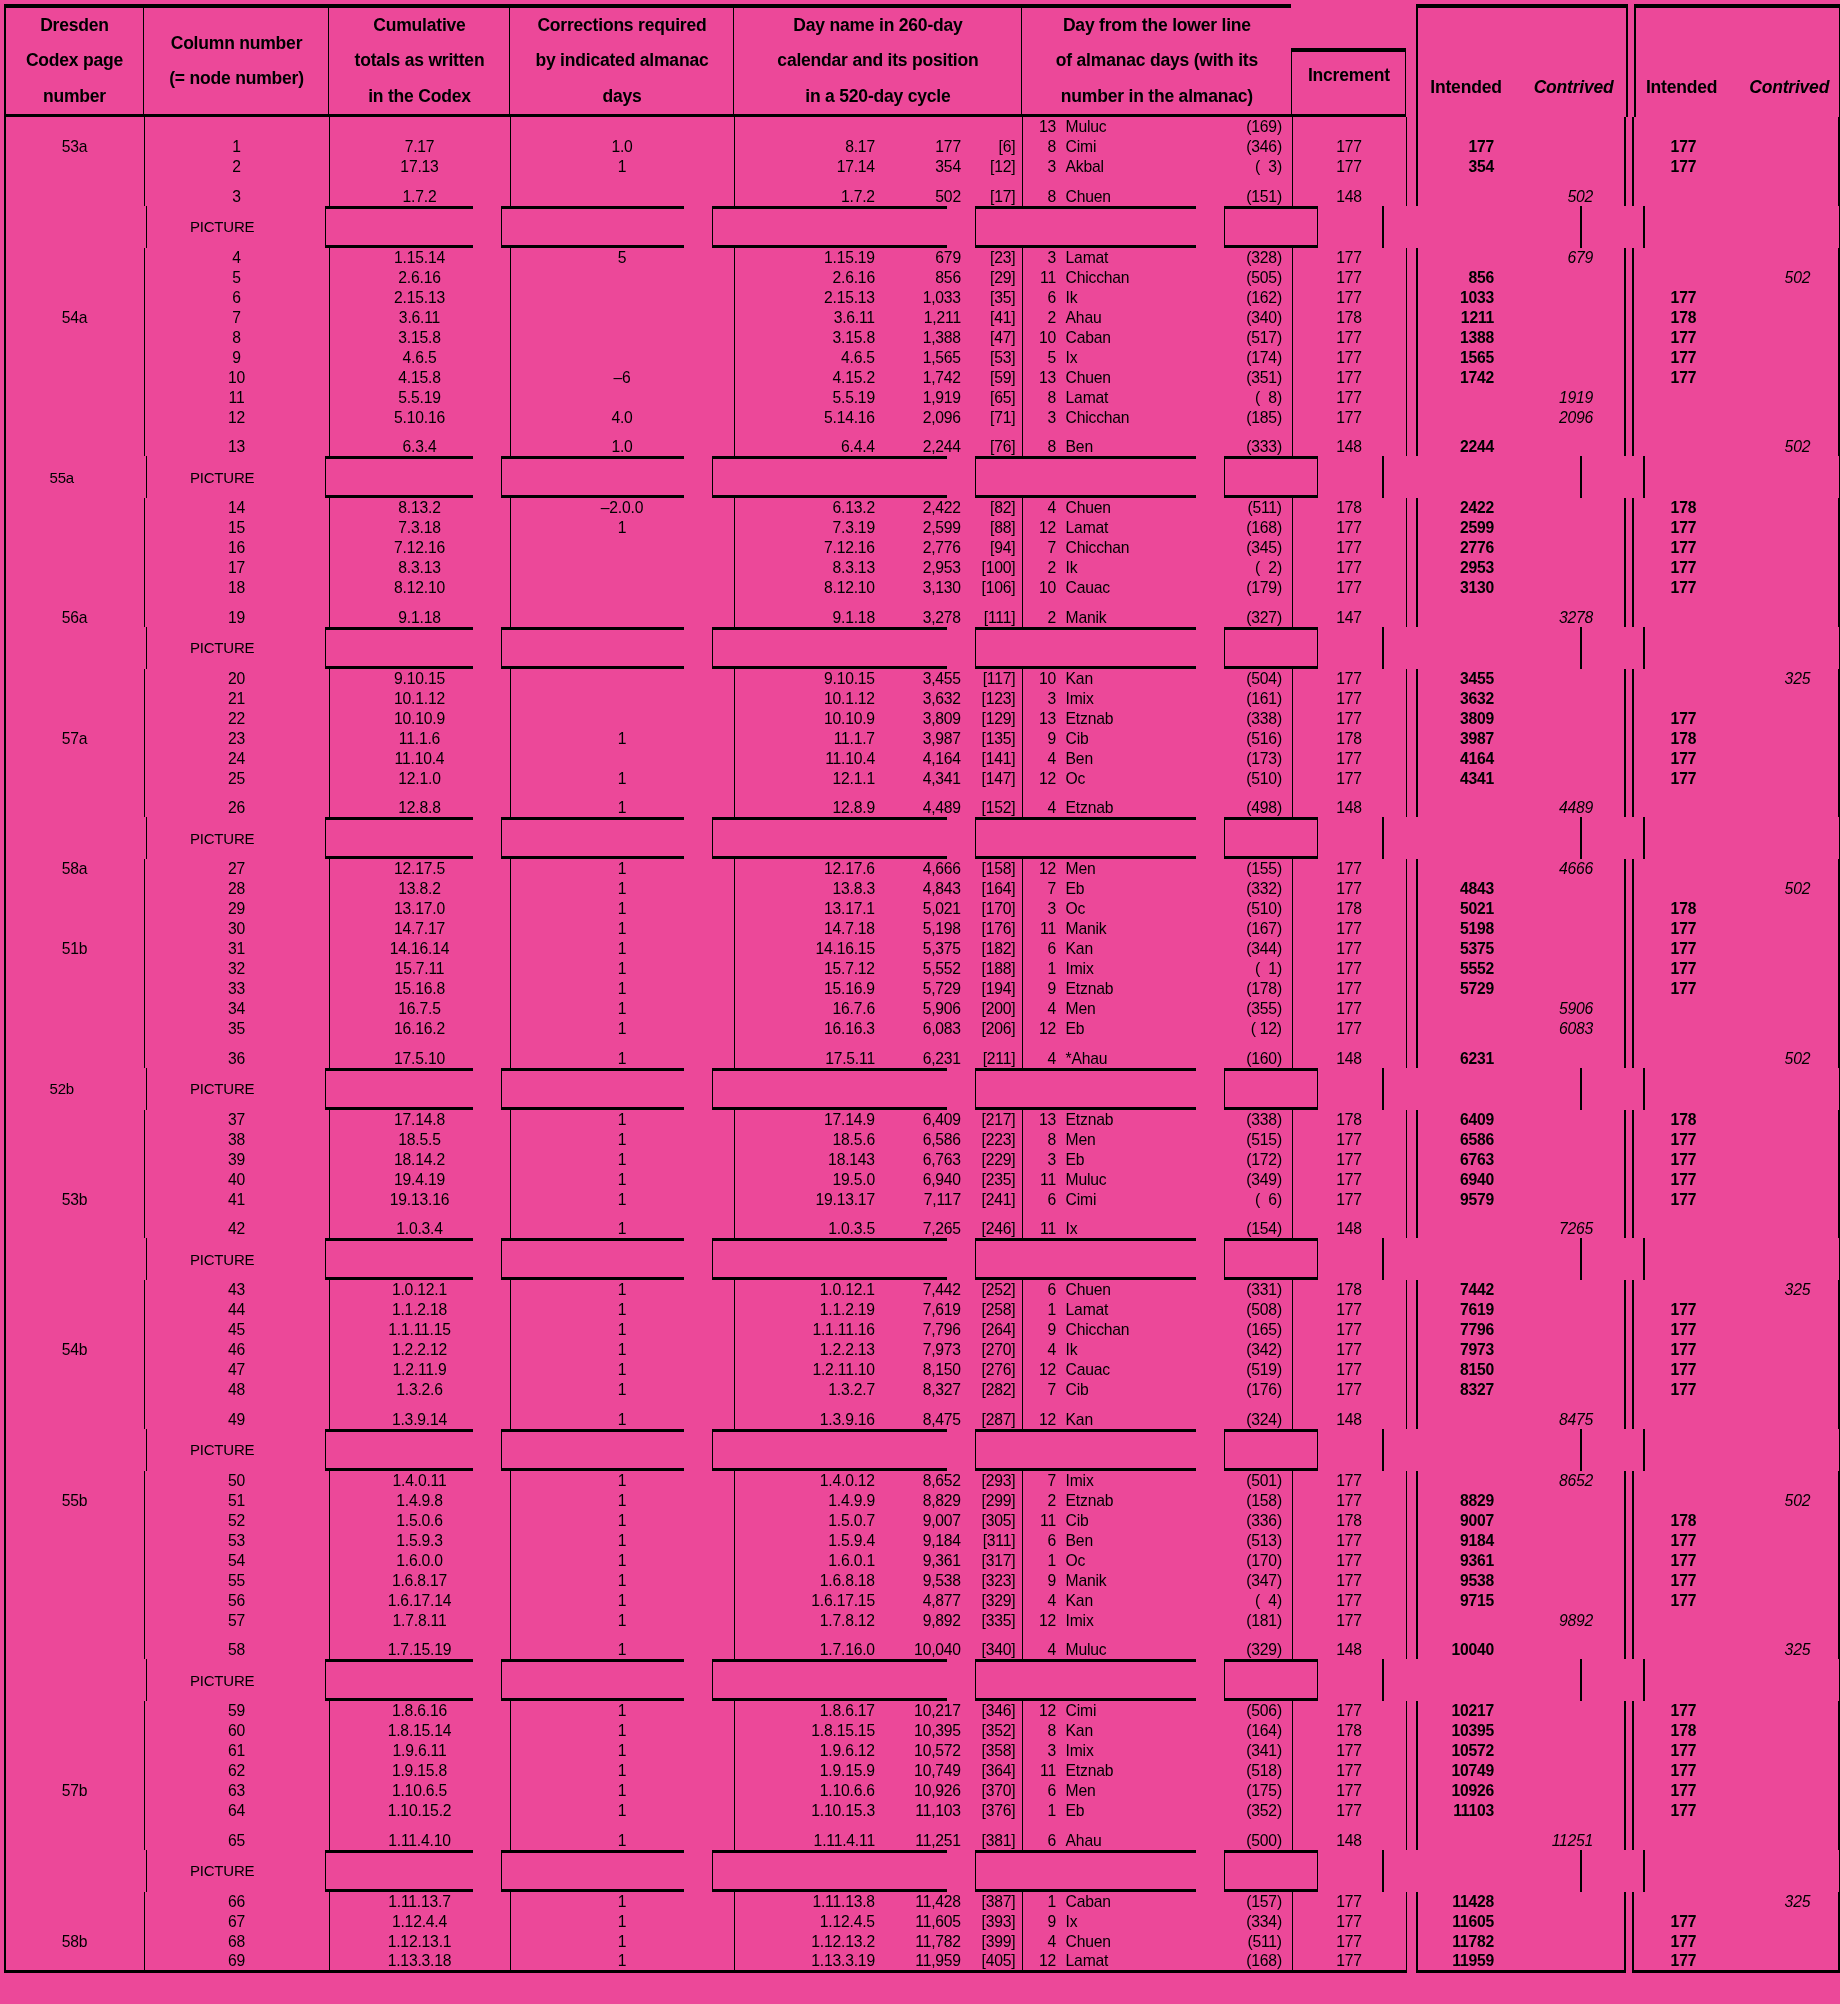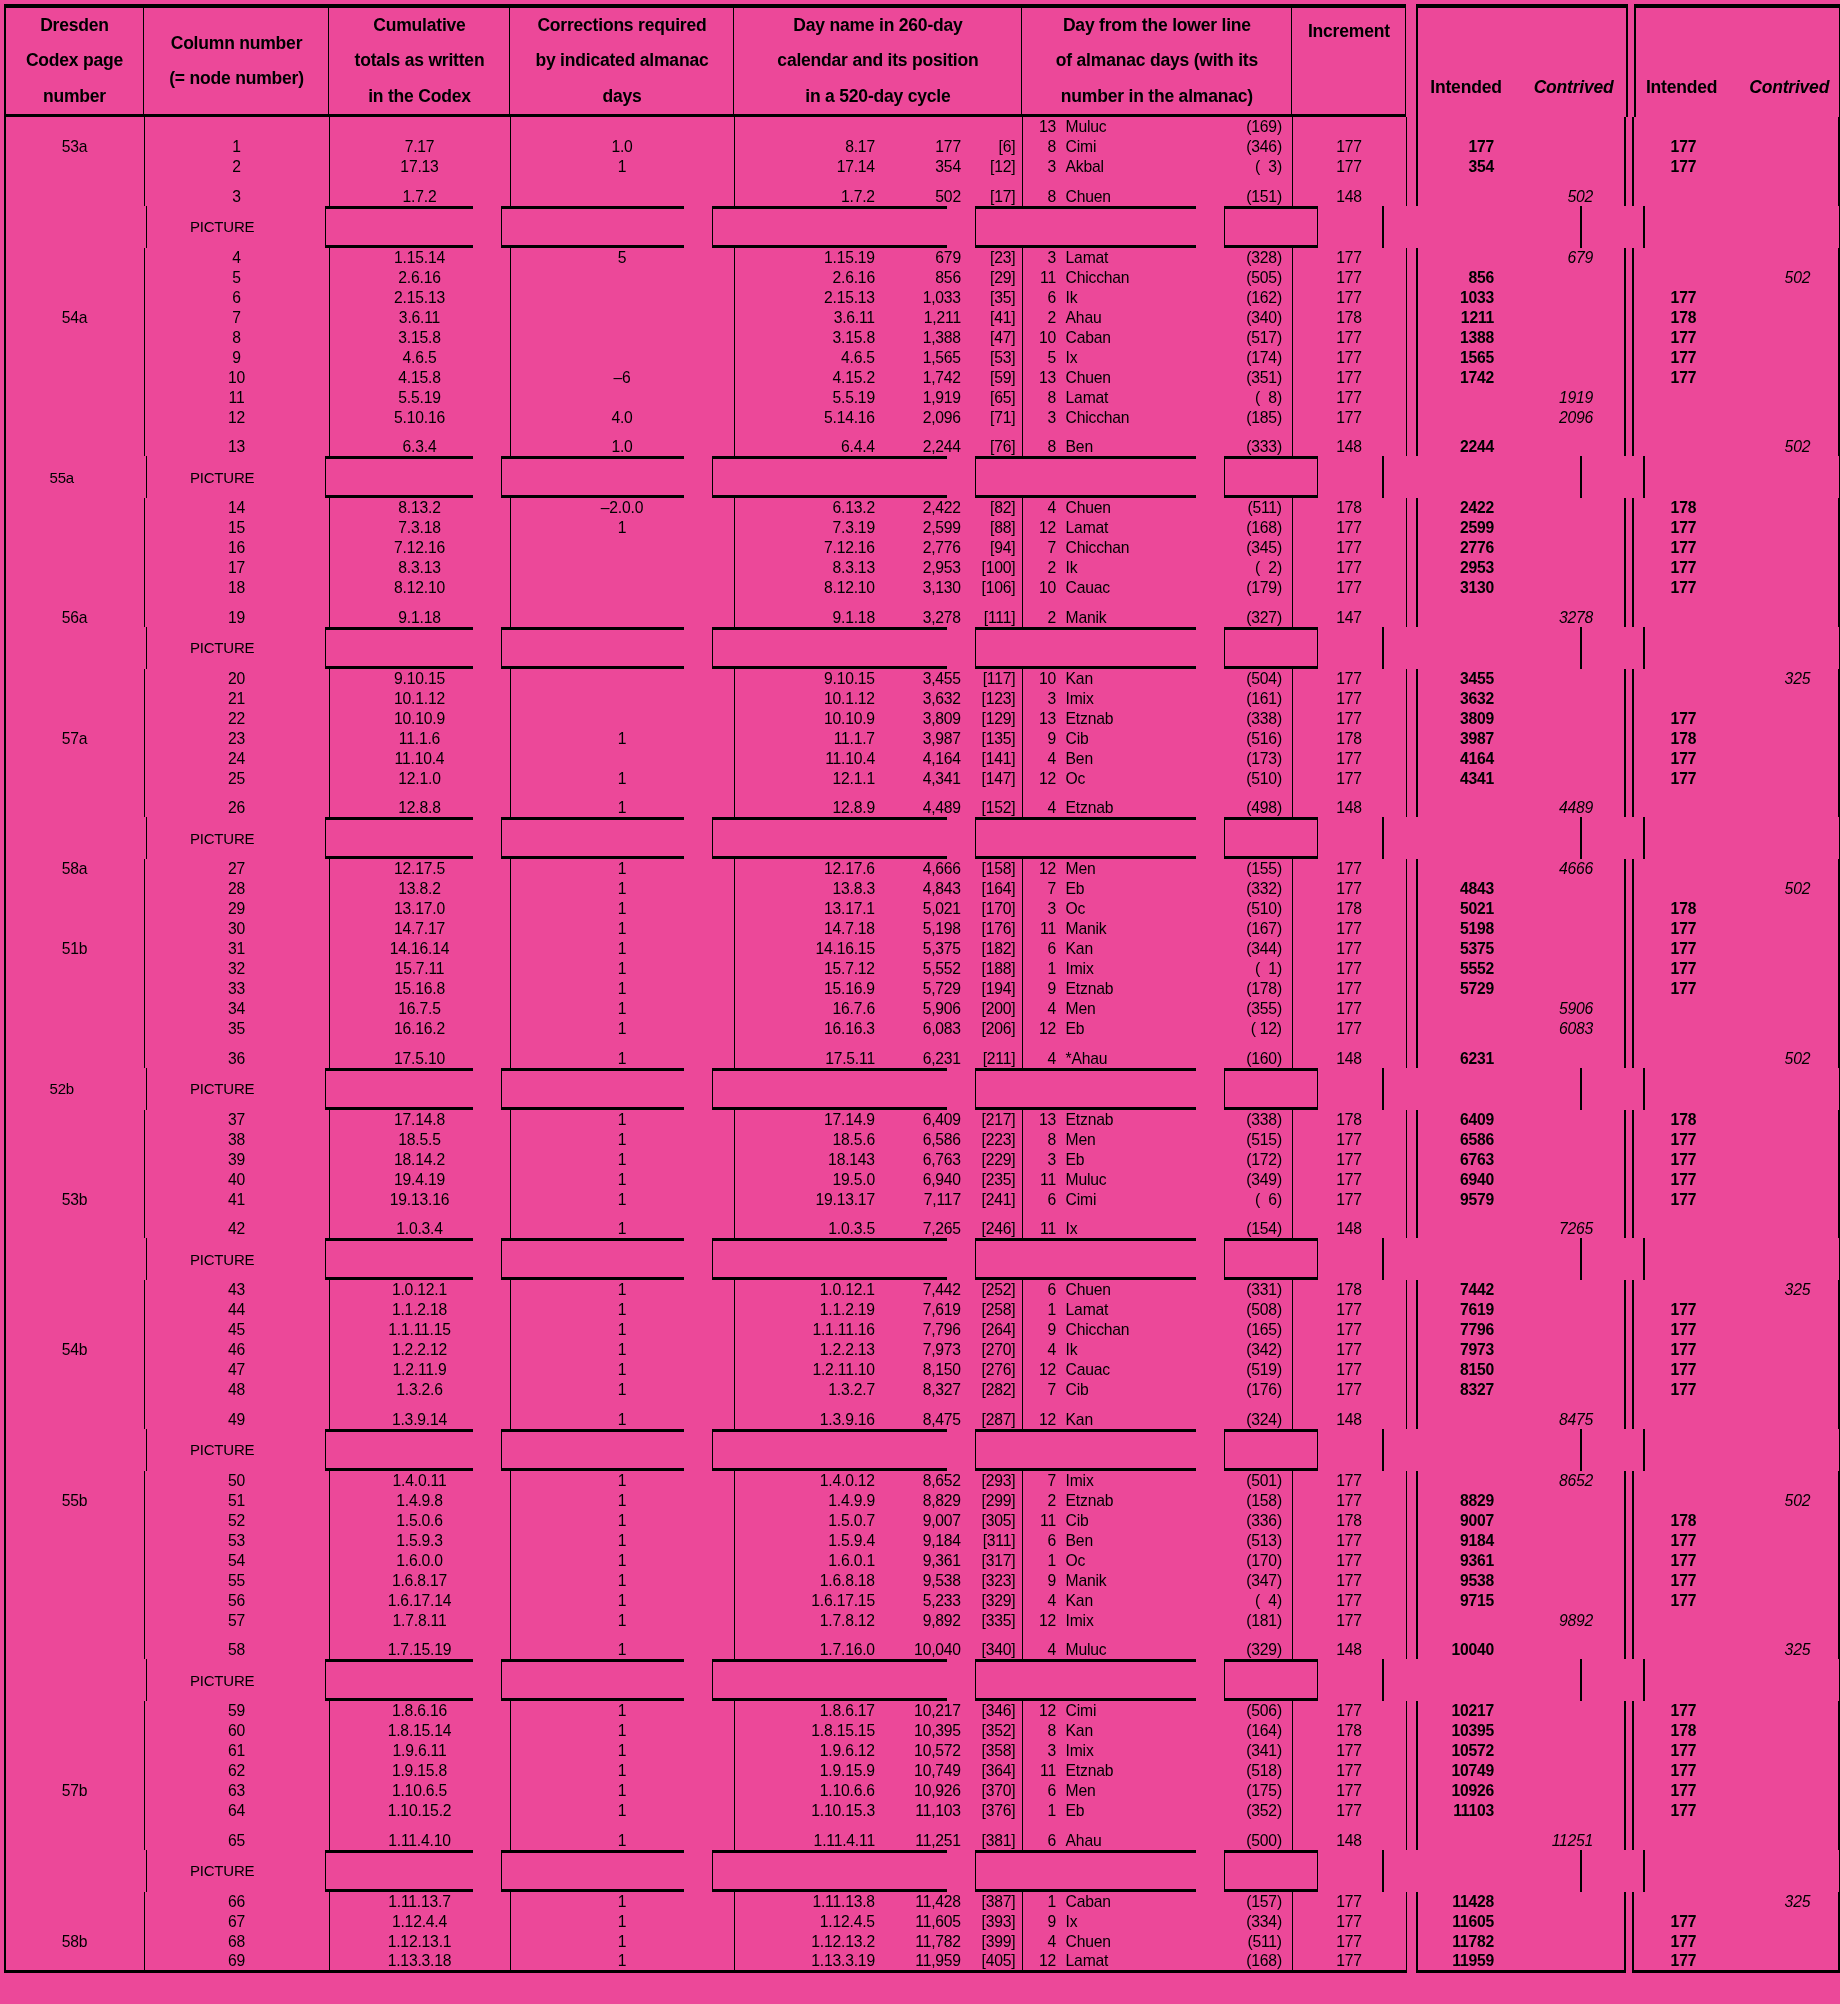--- a/index.html
+++ b/index.html
@@ -35,21 +35,21 @@
   .bl-outer{border-left:2.2px solid #000;}
   .bl{border-left:1.3px solid #000;}
   .br-main{border-right:1.7px solid #000;}
   
   .box-l{border-left:2.2px solid #000;}
   .box-r{border-right:2.2px solid #000;}
   
   .row.header{height:113px;}
   .row.header .c{font-weight:bold;font-size:17.5px;letter-spacing:-0.2px;justify-content:center;text-align:center;white-space:pre-line;line-height:2.05;}
   .row.header .main-h{border-top:4.8px solid #000;border-bottom:3.5px solid #000;}
-  .row.header .inc-h{align-items:flex-start;padding-top:6.1px;}
+  .row.header .inc-h{align-items:flex-start;padding-top:6.1px;margin-top:44px;}
   .row.header .box-h{border-top:4.8px solid #000;align-items:flex-end;justify-content:center;padding-bottom:11.4px;gap:8px;}
   .row.header .box-h .lbl-int{font-weight:bold;font-style:normal;}
   .row.header .box-h .lbl-con{font-weight:bold;font-style:italic;margin-left:24px;}
   
   .c.page,.c.node,.c.cum,.c.corr,.c.inc{justify-content:center;text-align:center;}
   .c.lc{justify-content:flex-end;padding-right:2.6px;}
   .c.pos{justify-content:flex-end;padding-right:2.6px;}
   .c.idx{justify-content:flex-end;padding-right:6.1px;}
   .c.dayn{justify-content:flex-end;padding-right:3.5px;}
   .c.dayname{justify-content:flex-start;padding-left:6.1px;white-space:pre;}
@@ -1278,21 +1278,21 @@
     <div class="w-sp2"></div>
     <div class="c i2 w-i2 boxc box-l">177</div>
     <div class="c c2 w-c2 boxc box-r"></div>
   </div>
       <div class="row">
     <div class="c page w-page mainc bl-outer"></div>
     <div class="c node w-node mainc bl">56</div>
     <div class="c cum w-cum mainc bl">1.6.17.14</div>
     <div class="c corr w-corr mainc bl">1</div>
     <div class="c lc w-lc mainc bl">1.6.17.15</div>
-    <div class="c pos w-pos mainc">5,233</div>
+    <div class="c pos w-pos mainc">4,877</div>
     <div class="c idx w-idx mainc">[329]</div>
     <div class="c dayn w-dayn mainc bl">4</div>
     <div class="c dayname w-dayname mainc">Kan</div>
     <div class="c paren w-paren mainc">(  4)</div>
     <div class="c inc w-inc mainc bl br-main">177</div>
     <div class="w-sp1"></div>
     <div class="c i1 w-i1 boxc box-l">9715</div>
     <div class="c c1 w-c1 boxc box-r"></div>
     <div class="w-sp2"></div>
     <div class="c i2 w-i2 boxc box-l">177</div>

